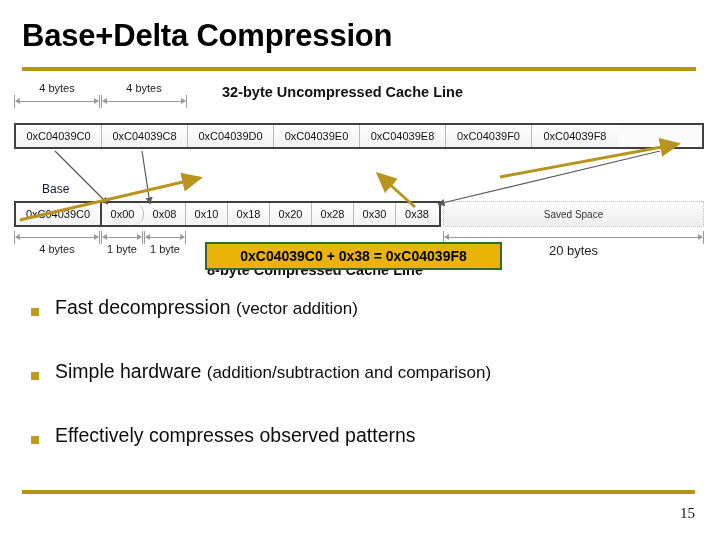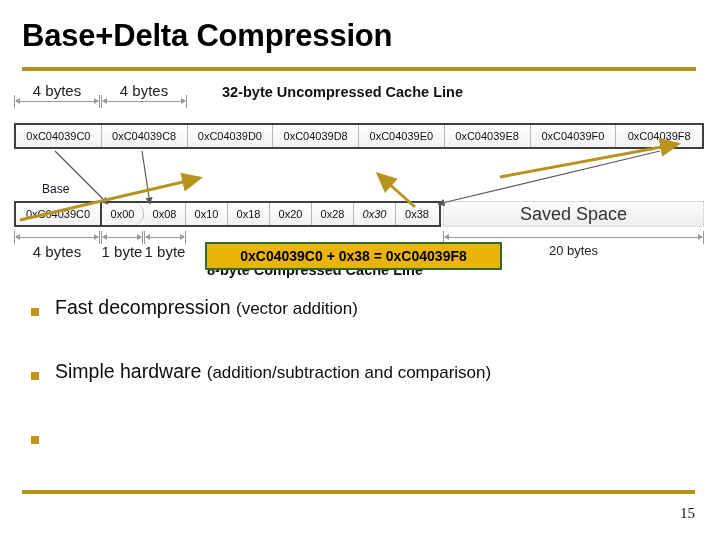--- a/index.html
+++ b/index.html
@@ -48,21 +48,21 @@
   
   .dim {
     position: absolute;
     height: 30px;
   }
   .dim .label {
     position: absolute;
     left: 0;
     width: 100%;
     text-align: center;
-    font-size: 15px;
+    font-size: 11px;
     color: #222;
     white-space: nowrap;
   }
   .dim.top .label { top: 0px; }
   .dim.bot .label { top: 13px; }
   .dim .line {
     position: absolute;
     left: 2px;
     right: 2px;
     height: 1px;
@@ -131,21 +131,21 @@
     font-size: 11px;
   }
   #saved-space {
     position: absolute;
     box-sizing: border-box;
     border: 1px dotted #c3c3c3;
     background: linear-gradient(#fdfdfd, #ededed);
     display: flex;
     align-items: center;
     justify-content: center;
-    font-size: 18px;
+    font-size: 10px;
     color: #333;
   }
 
   
   #connectors {
     position: absolute;
     left: 0; top: 0;
     width: 720px; height: 205px;
     pointer-events: none;
   }
@@ -243,38 +243,37 @@
     <div class="arw l"></div>
     <div class="arw r"></div>
   </div>
 
   <div class="diag-heading" style="left:222px; top:2px;">32-byte Uncompressed Cache Line</div>
 
   <div class="cacheline" id="uncompressed-line" style="left:14px; top:41px; width:690px; height:26px;">
     <div class="cell" style="width:86px;">0xC04039C0</div>
     <div class="cell" style="width:86px;">0xC04039C8</div>
     <div class="cell" style="width:86px;">0xC04039D0</div>
-    <div class="cell" style="width:86px;">0xC04039D8</div>
     <div class="cell" style="width:86px;">0xC04039E0</div>
     <div class="cell" style="width:86px;">0xC04039E8</div>
     <div class="cell" style="width:86px;">0xC04039F0</div>
     <div class="cell" style="width:86px;">0xC04039F8</div>
   </div>
 
   <div class="small-heading" style="left:42px; top:100px;">Base</div>
 
   <div class="cacheline" id="compressed-line" style="left:14px; top:119px; width:427px; height:26px;">
     <div class="cell base" style="width:86px; border-right:2px solid #3f3f3f;">0xC04039C0</div>
     <div class="cell" style="width:42px;border-radius:10px;">0x00</div>
     <div class="cell" style="width:42px;">0x08</div>
     <div class="cell" style="width:42px;">0x10</div>
     <div class="cell" style="width:42px;">0x18</div>
     <div class="cell" style="width:42px;">0x20</div>
     <div class="cell" style="width:42px;">0x28</div>
-    <div class="cell" style="width:42px;font-style:italic;">0x30</div>
+    <div class="cell" style="width:42px;">0x30</div>
     <div class="cell" style="width:42px;">0x38</div>
   </div>
 
   <div id="saved-space" style="left:443px; top:119px; width:261px; height:26px;">
     <span>Saved Space</span>
   </div>
 
   <div class="dim bot" style="left:14px; top:148px; width:86px;">
     <div class="label">4 bytes</div>
     <div class="line"></div>
@@ -339,17 +338,18 @@
   <div class="bullet-row">
     <div class="bullet-marker"></div>
     <div class="bullet-text"><span>Fast decompression </span><span class="paren">(vector addition)</span></div>
   </div>
   <div class="bullet-row">
     <div class="bullet-marker"></div>
     <div class="bullet-text"><span>Simple hardware </span><span class="paren">(addition/subtraction and comparison)</span></div>
   </div>
   <div class="bullet-row">
     <div class="bullet-marker"></div>
+    <div class="bullet-text"><span>Effectively compresses observed patterns</span><span class="paren"></span></div>
   </div>
 </div>
 
 <div id="footer-rule"></div>
 <div id="slide-number">15</div>
 
 </body></html>

